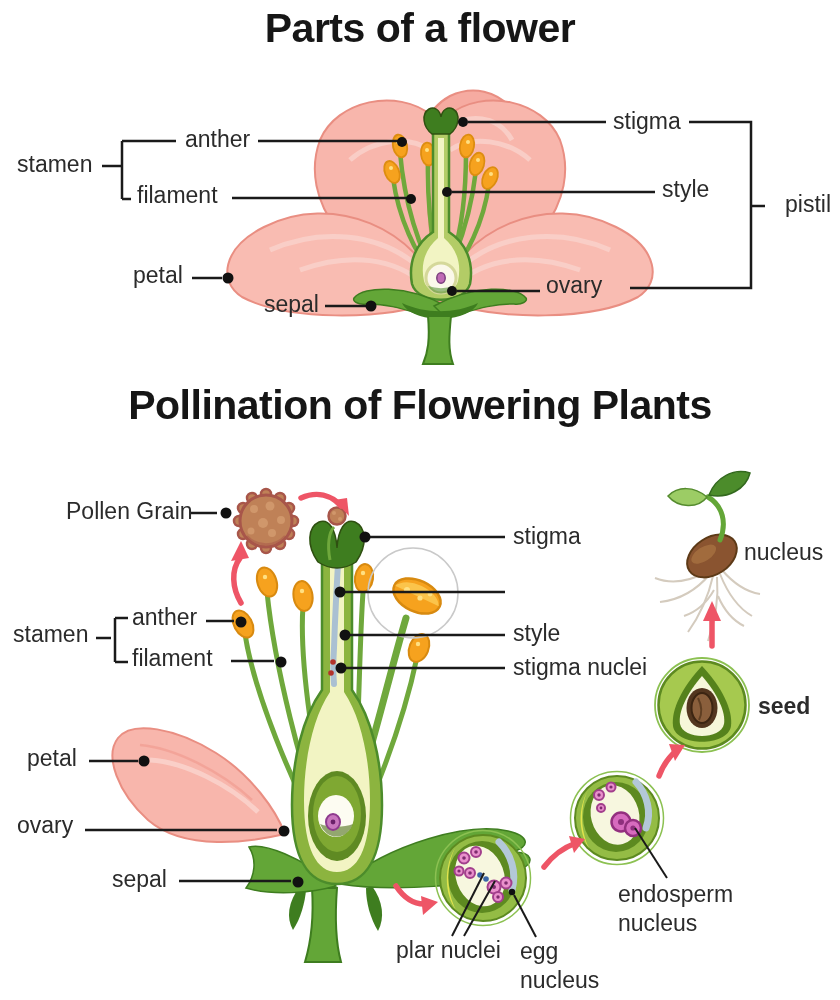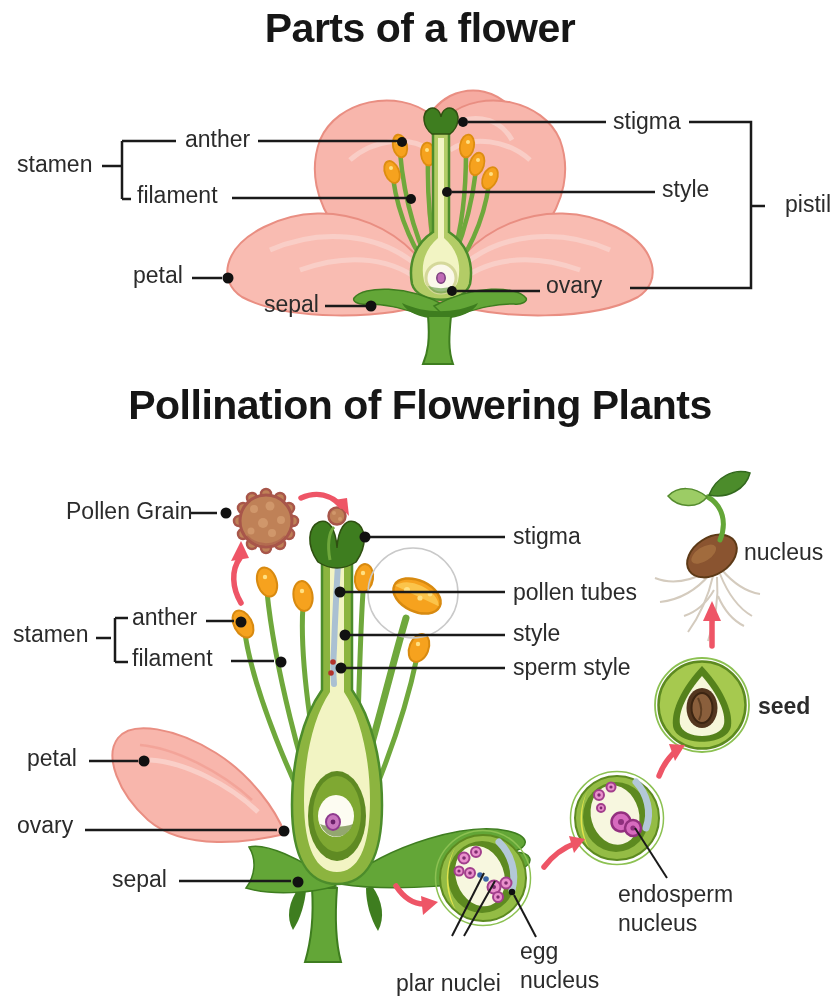--- a/index.html
+++ b/index.html
@@ -367,24 +367,23 @@
   <div class="label" style="left:264px; top:291px;">sepal</div>
 
   <div class="label" style="left:66px;  top:498px;">Pollen Grain</div>
   <div class="label" style="left:13px;  top:621px;">stamen</div>
   <div class="label" style="left:132px; top:604px;">anther</div>
   <div class="label" style="left:132px; top:645px;">filament</div>
   <div class="label" style="left:27px;  top:745px;">petal</div>
   <div class="label" style="left:17px;  top:812px;">ovary</div>
   <div class="label" style="left:112px; top:866px;">sepal</div>
   <div class="label" style="left:513px; top:523px;">stigma</div>
-  <div class="label" style="left:513px; top:579px;">pollen tubes</div>
   <div class="label" style="left:513px; top:620px;">style</div>
-  <div class="label" style="left:513px; top:654px;">sperm style</div>
-  <div class="label" style="left:396px; top:937px;margin-top:33px;">plar nuclei</div>
+  <div class="label" style="left:513px; top:654px;">stigma nuclei</div>
+  <div class="label" style="left:396px; top:937px;">plar nuclei</div>
 
   <div class="label stack" style="left:520px; top:937px; width:110px;">
     <div>egg</div>
     <div>nucleus</div>
   </div>
   <div class="label stack" style="left:618px; top:880px; width:148px;">
     <div>endosperm</div>
     <div>nucleus</div>
   </div>
 

